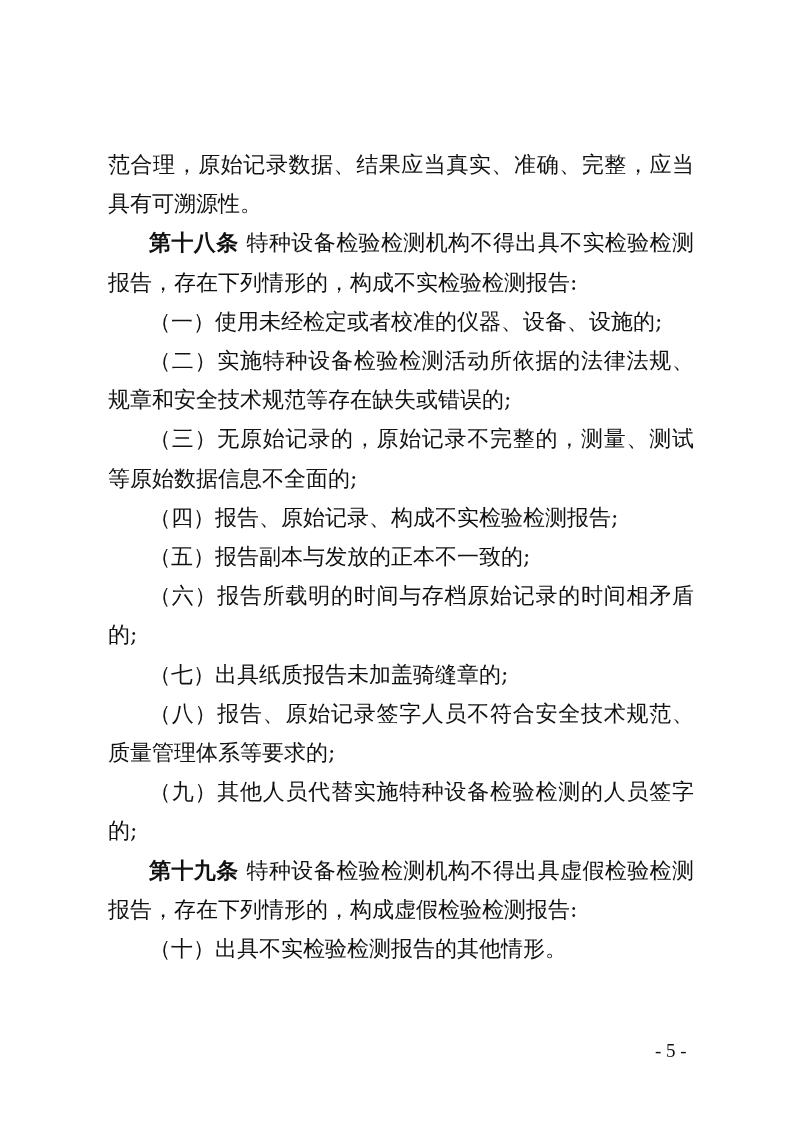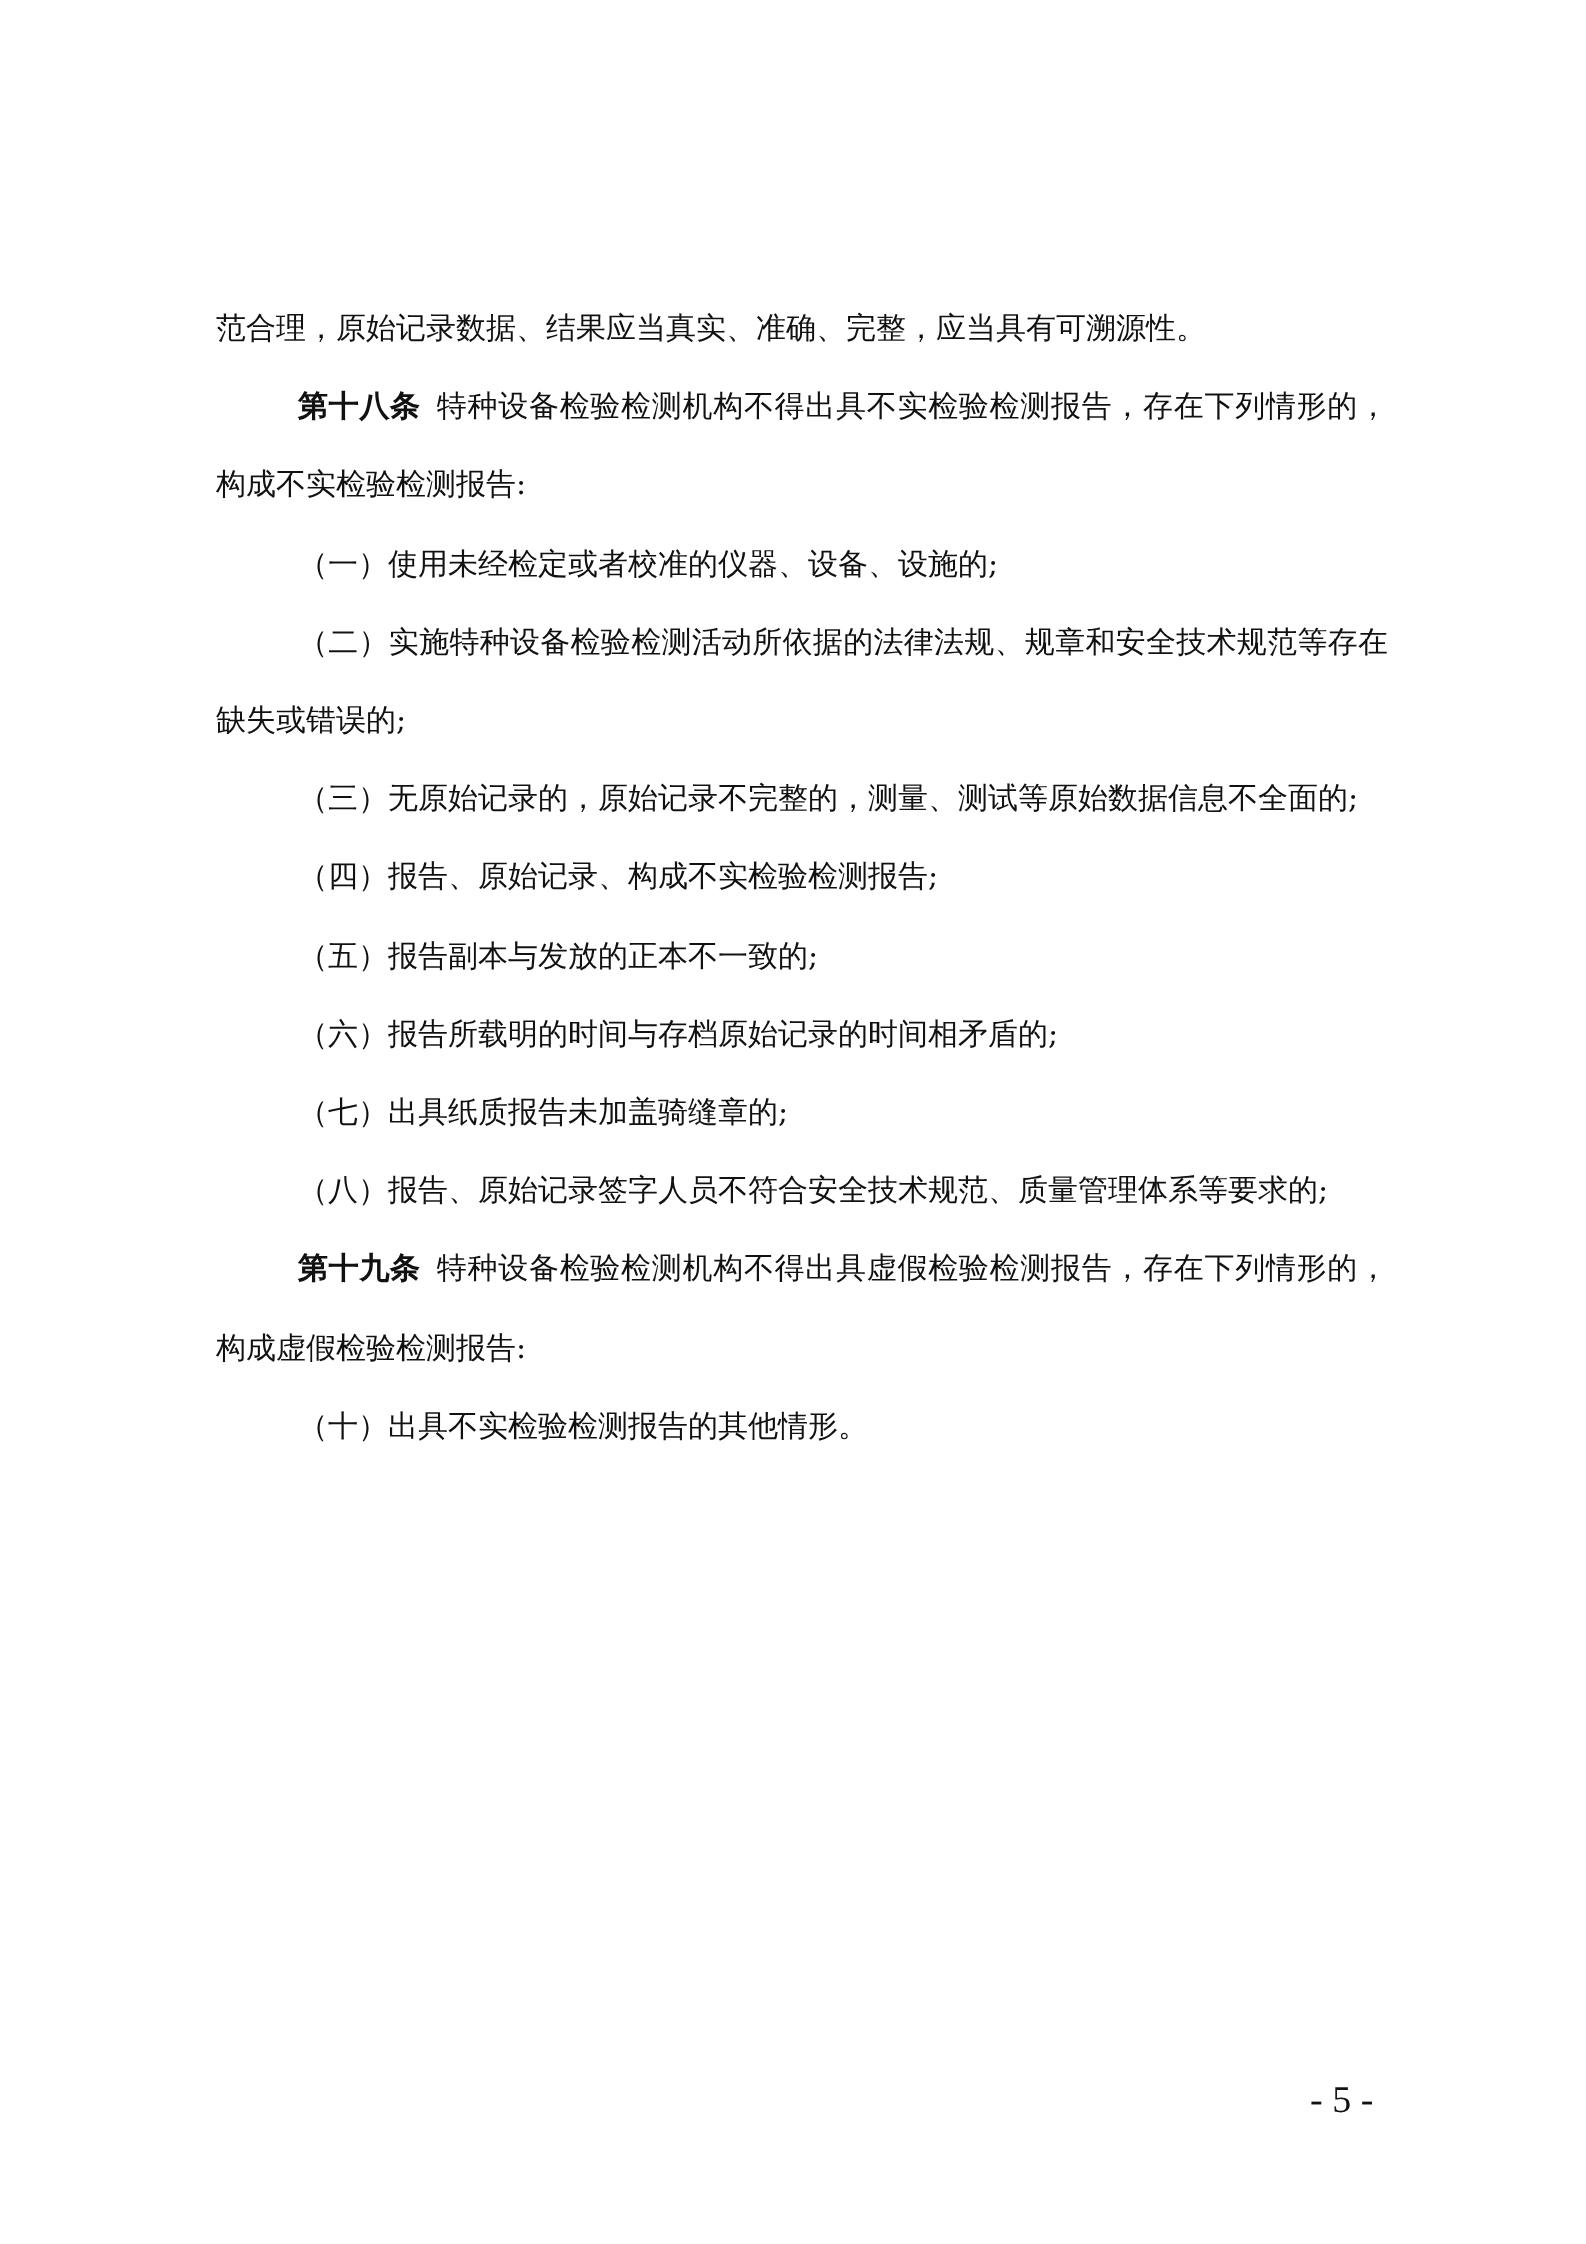--- a/index.html
+++ b/index.html
@@ -3,21 +3,21 @@
 <meta charset="utf-8">
 <style>
   html, body { margin: 0; padding: 0; background: #ffffff; }
   body { width: 793px; height: 1122px; position: relative; overflow: hidden; }
   .page {
     position: absolute;
     left: 108px;
     top: 145px;
     width: 586px;
     font-family: "DejaVu Serif", "Liberation Serif", serif;
-    font-size: 15px;
+    font-size: 22px;
     line-height: 39.2px;
     color: #111111;
     text-align: justify;
     text-justify: inter-character;
   }
   .para { margin: 0; padding: 0; }
   .indent { text-indent: 41px; }
   .article-title {
     font-family: "DejaVu Sans", "Liberation Sans", sans-serif;
     font-weight: bold;
@@ -40,17 +40,18 @@
   <p class="para">范合理，原始记录数据、结果应当真实、准确、完整，应当具有可溯源性。</p>
   <p class="para indent"><span class="article-title">第十八条</span><span>特种设备检验检测机构不得出具不实检验检测报告，存在下列情形的，构成不实检验检测报告:</span></p>
   <p class="para indent">（一）使用未经检定或者校准的仪器、设备、设施的;</p>
   <p class="para indent">（二）实施特种设备检验检测活动所依据的法律法规、规章和安全技术规范等存在缺失或错误的;</p>
   <p class="para indent">（三）无原始记录的，原始记录不完整的，测量、测试等原始数据信息不全面的;</p>
   <p class="para indent">（四）报告、原始记录、构成不实检验检测报告;</p>
   <p class="para indent">（五）报告副本与发放的正本不一致的;</p>
   <p class="para indent">（六）报告所载明的时间与存档原始记录的时间相矛盾的;</p>
   <p class="para indent">（七）出具纸质报告未加盖骑缝章的;</p>
   <p class="para indent">（八）报告、原始记录签字人员不符合安全技术规范、质量管理体系等要求的;</p>
+  <p class="para indent">（九）其他人员代替实施特种设备检验检测的人员签字的;</p>
   <p class="para indent"><span class="article-title">第十九条</span><span>特种设备检验检测机构不得出具虚假检验检测报告，存在下列情形的，构成虚假检验检测报告:</span></p>
   <p class="para indent">（十）出具不实检验检测报告的其他情形。</p>
 </div>
 
 <div class="page-number">- 5 -</div>
 
 </body></html>

